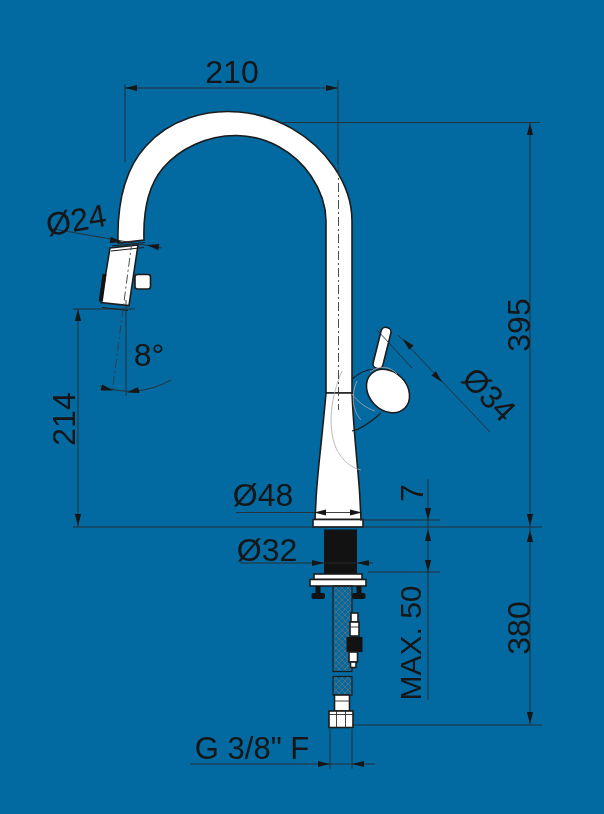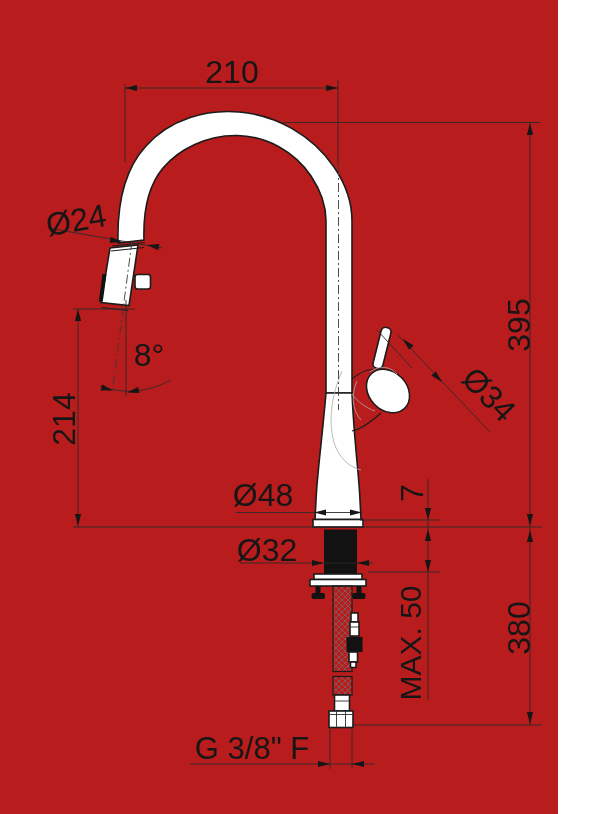--- a/index.html
+++ b/index.html
@@ -1,16 +1,16 @@
 <!DOCTYPE html>
 <html><head>
 <meta charset="utf-8">
 <style>
   html,body{margin:0;padding:0;background:#ffffff;}
-  .page{position:relative;width:558px;height:814px;background:#b91c1c;overflow:hidden;}
+  .page{position:relative;width:604px;height:814px;background:#0369a1;overflow:hidden;}
   svg{display:block;}
   text{font-family:"Liberation Sans", sans-serif; fill:#161616;}
   .dimtxt{font-size:32px;}
   .dimtxt-s{font-size:30px;}
   .dimtxt-g{font-size:31px;}
   .thin{stroke:#2b2b2b;stroke-width:0.9;fill:none;}
   .outline{stroke:#1c1c1c;stroke-width:1.6;fill:#ffffff;}
   .outline-t{stroke:#1c1c1c;stroke-width:1.2;fill:none;}
   .sketch{stroke:#a9a9a9;stroke-width:0.8;fill:none;}
   .cline{stroke:#3a3a3a;stroke-width:0.9;fill:none;stroke-dasharray:9 3 2 3;}

